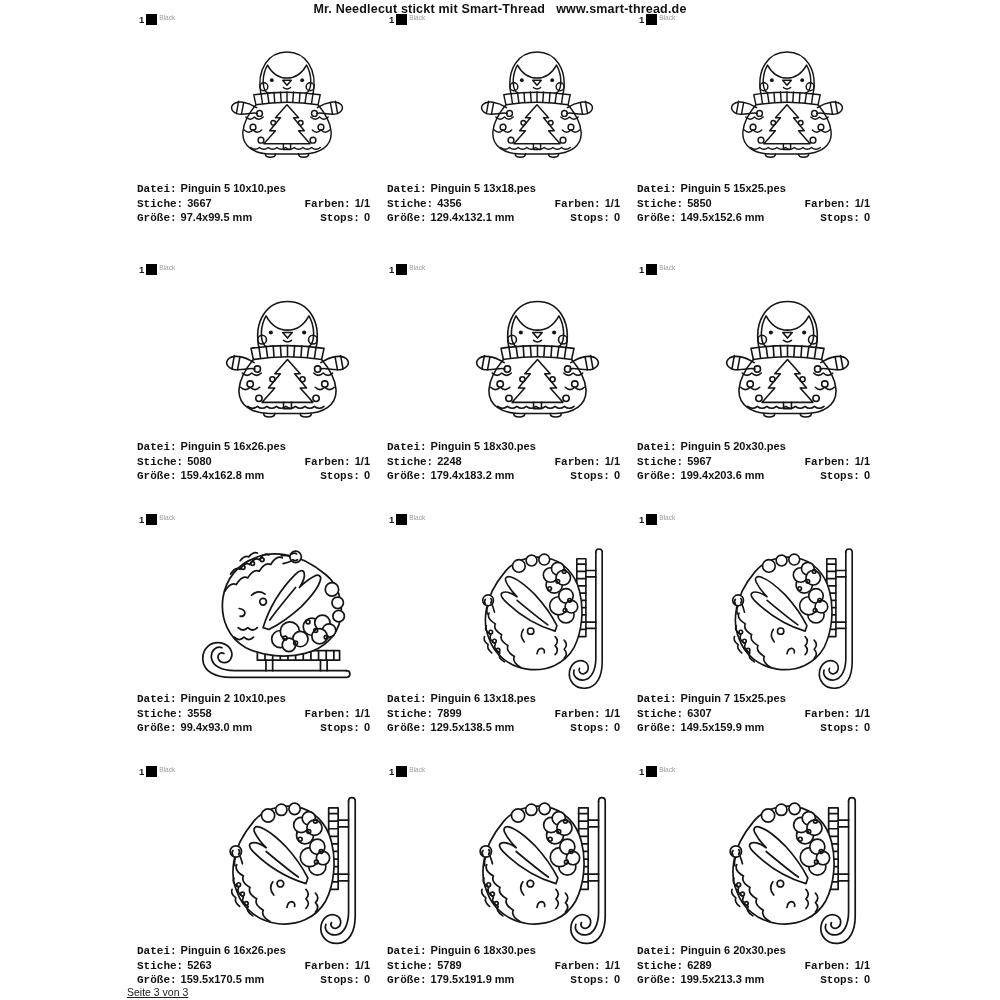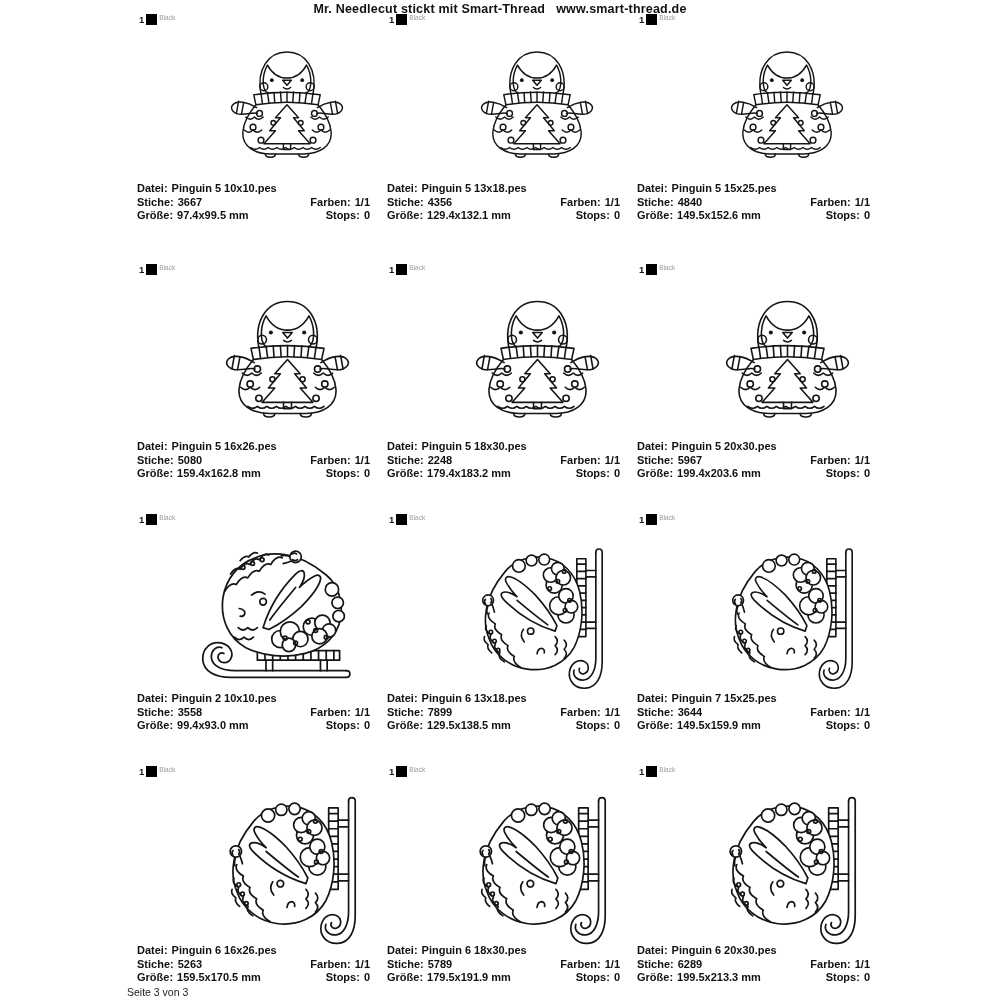--- a/index.html
+++ b/index.html
@@ -5,21 +5,21 @@
   html,body{margin:0;padding:0;}
   body{
     width:1000px;height:1000px;background:#ffffff;position:relative;
     font-family:"Liberation Sans", sans-serif;color:#1a1a1a;overflow:hidden;
   }
   .page-header{
     position:absolute;top:2px;left:0;width:1000px;text-align:center;
     font-size:12.5px;font-weight:bold;color:#111;letter-spacing:.2px;white-space:pre;
   }
   .page-footer{
-    position:absolute;left:127px;top:986px;font-size:10.5px;color:#222;
+    position:absolute;left:127px;top:986px;font-size:10.5px;color:#222;text-decoration:underline;
   }
   .cell{position:absolute;width:250px;height:252px;display:flex;flex-direction:column;}
   .swatch{display:flex;align-items:flex-start;margin-left:4px;height:14px;flex:none;}
   .swatch-num{font-size:9.5px;font-weight:bold;line-height:12px;margin-right:2px;}
   .swatch-box{width:11px;height:11px;display:inline-block;background:#000;}
   .swatch-name{font-size:6.5px;color:#9a9a9a;line-height:8px;margin-left:2px;}
   .cell-art{flex:none;display:flex;align-items:center;justify-content:center;}
   .cell-art > .artbox{transform:translateX(27px);}
   .row0 .cell-art{height:150px;}
   .row1 .cell-art{height:158px;}
@@ -30,21 +30,21 @@
   .p6h svg{display:block;width:182px;height:153px;}
   .p6r{display:flex;align-items:center;justify-content:center;}
   .p6r svg{flex:none;transform:rotate(-90deg);}
   .row2 .p6r{width:145px;height:172px;}
   .row2 .p6r svg{width:172px;height:145px;}
   .row3 .p6r{width:152px;height:180px;}
   .row3 .p6r svg{width:180px;height:152px;}
   .cell-meta{width:233px;margin-left:2px;margin-top:4px;font-size:11px;font-weight:bold;line-height:13.5px;color:#111;}
   .meta-line{white-space:nowrap;}
   .meta-line.split{display:flex;justify-content:space-between;text-align:right;}
-  .meta-label{margin-right:4px;}
+  .meta-label{margin-right:4px;font-family:Liberation Mono, monospace;}
   svg .ln{fill:none;stroke:#151515;stroke-linecap:round;stroke-linejoin:round;}
   svg .fw{fill:#ffffff;stroke:#151515;stroke-linecap:round;stroke-linejoin:round;}
   svg .fb{fill:#151515;stroke:none;}
 </style>
 </head>
 <body>
 
 <svg width="0" height="0" style="position:absolute" aria-hidden="true">
   <defs>
     <g id="pinguin5" stroke-width="2">
@@ -192,21 +192,21 @@
           <svg viewBox="0 0 160 155">
             <use href="#pinguin5"></use>
           </svg>
         </div>
       </div>
     <div class="cell-meta">
       <div class="meta-line">
         <span class="meta-label">Datei:</span><span>Pinguin 5 15x25.pes</span>
       </div>
       <div class="meta-line split">
-        <span><span class="meta-label">Stiche:</span><span>4840</span></span>
+        <span><span class="meta-label">Stiche:</span><span>5850</span></span>
         <span><span class="meta-label">Farben:</span><span>1/1</span></span>
       </div>
       <div class="meta-line split">
         <span><span class="meta-label">Größe:</span><span>149.5x152.6 mm</span></span>
         <span><span class="meta-label">Stops:</span><span>0</span></span>
       </div>
     </div>
   </div>
     <div class="cell row1" style="left: 135px; top: 264px;">
     <div class="swatch">
@@ -354,21 +354,21 @@
           <svg viewBox="0 0 190 160">
             <use href="#pinguin6"></use>
           </svg>
         </div>
       </div>
     <div class="cell-meta">
       <div class="meta-line">
         <span class="meta-label">Datei:</span><span>Pinguin 7 15x25.pes</span>
       </div>
       <div class="meta-line split">
-        <span><span class="meta-label">Stiche:</span><span>3644</span></span>
+        <span><span class="meta-label">Stiche:</span><span>6307</span></span>
         <span><span class="meta-label">Farben:</span><span>1/1</span></span>
       </div>
       <div class="meta-line split">
         <span><span class="meta-label">Größe:</span><span>149.5x159.9 mm</span></span>
         <span><span class="meta-label">Stops:</span><span>0</span></span>
       </div>
     </div>
   </div>
     <div class="cell row3" style="left: 135px; top: 766px;">
     <div class="swatch">

